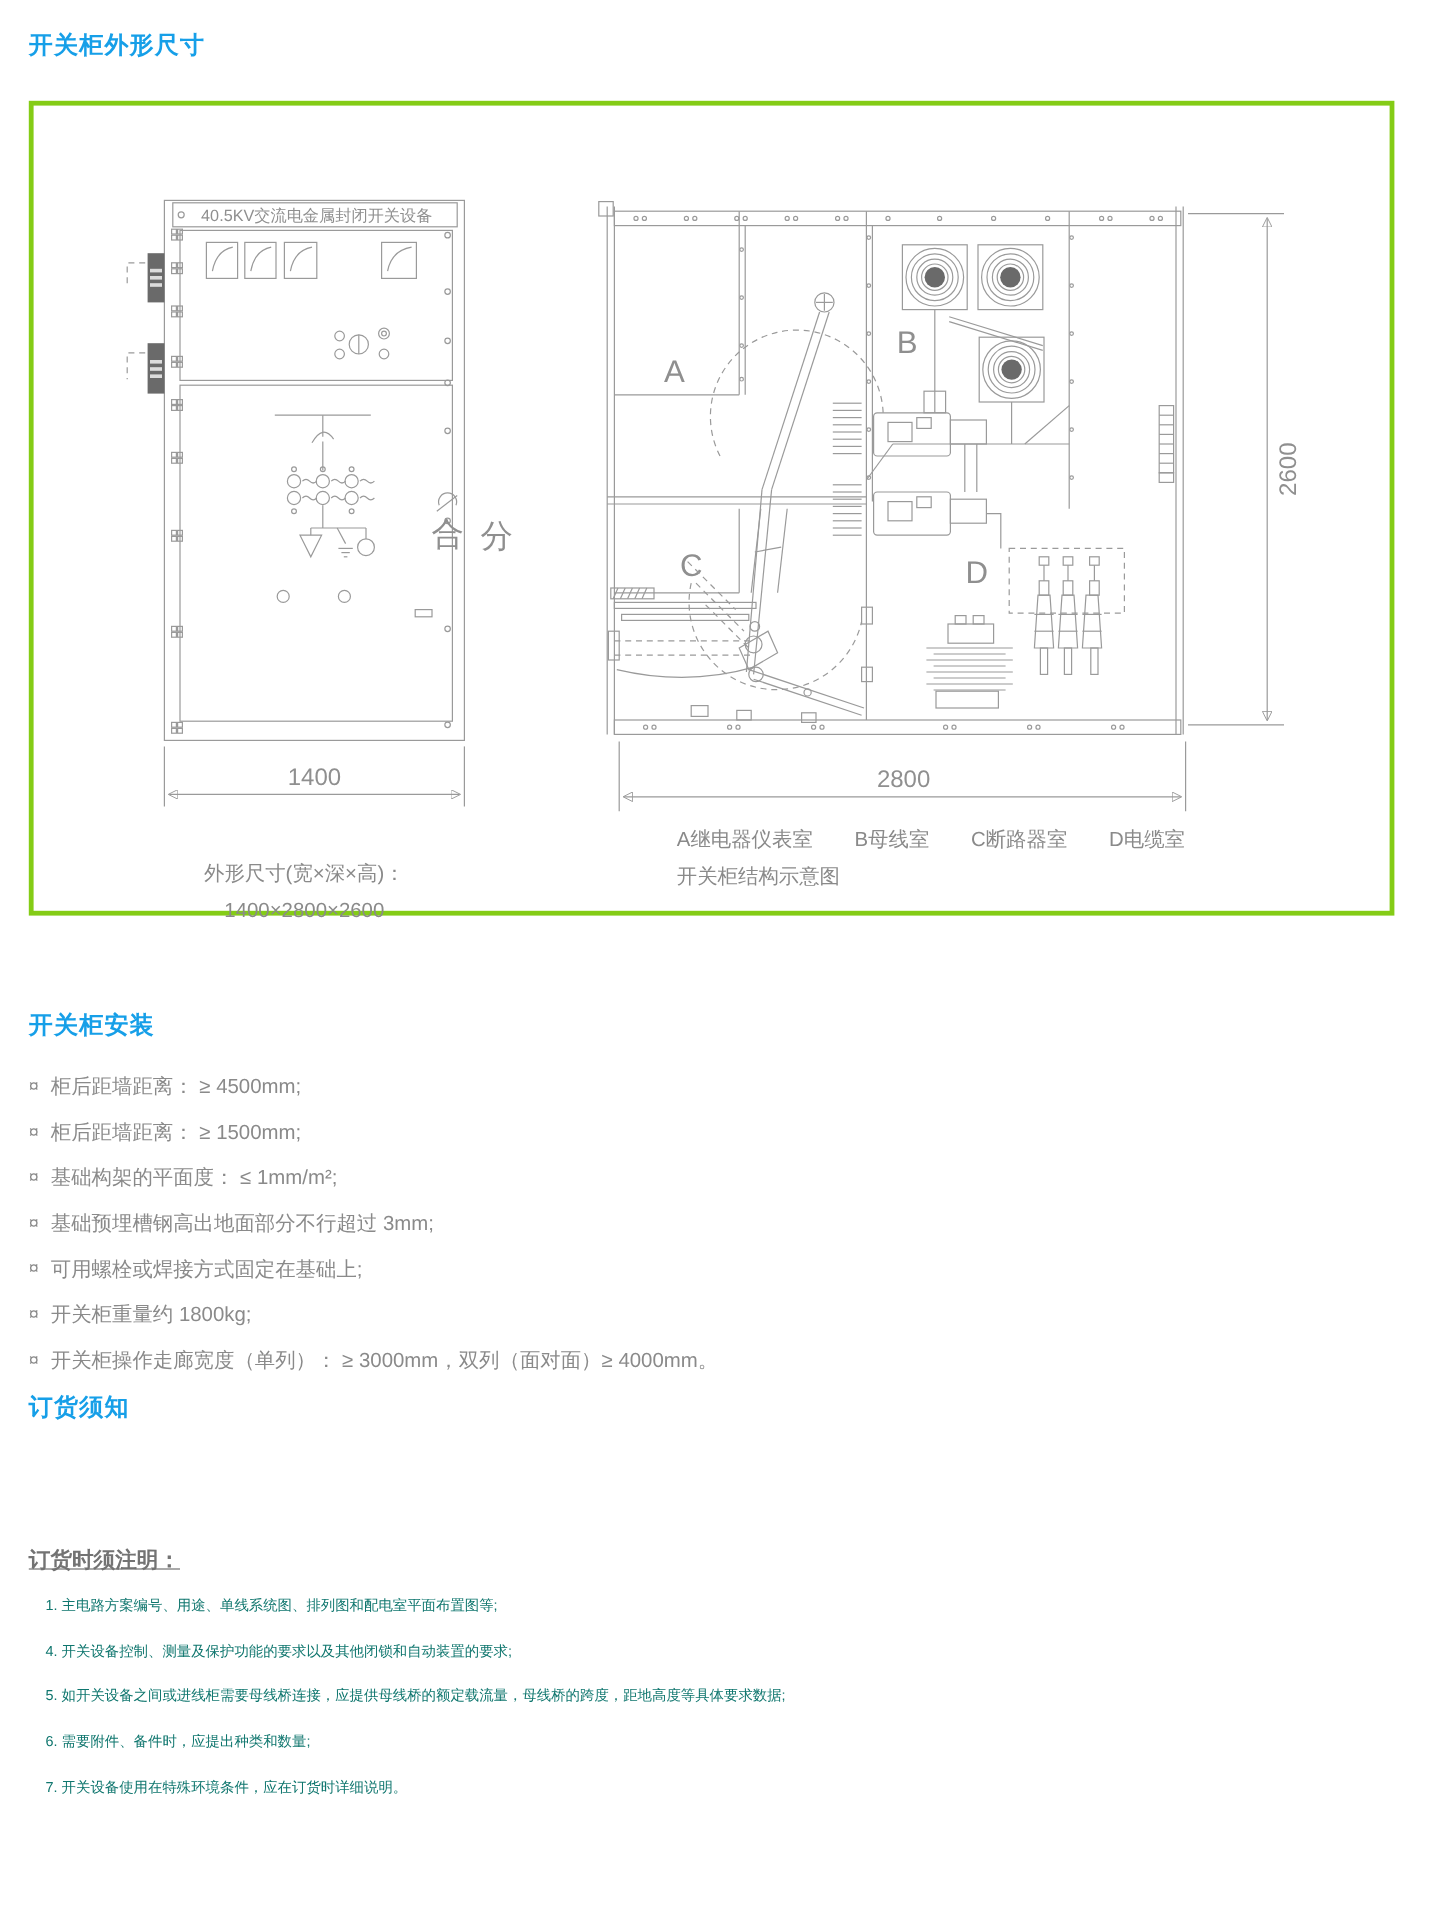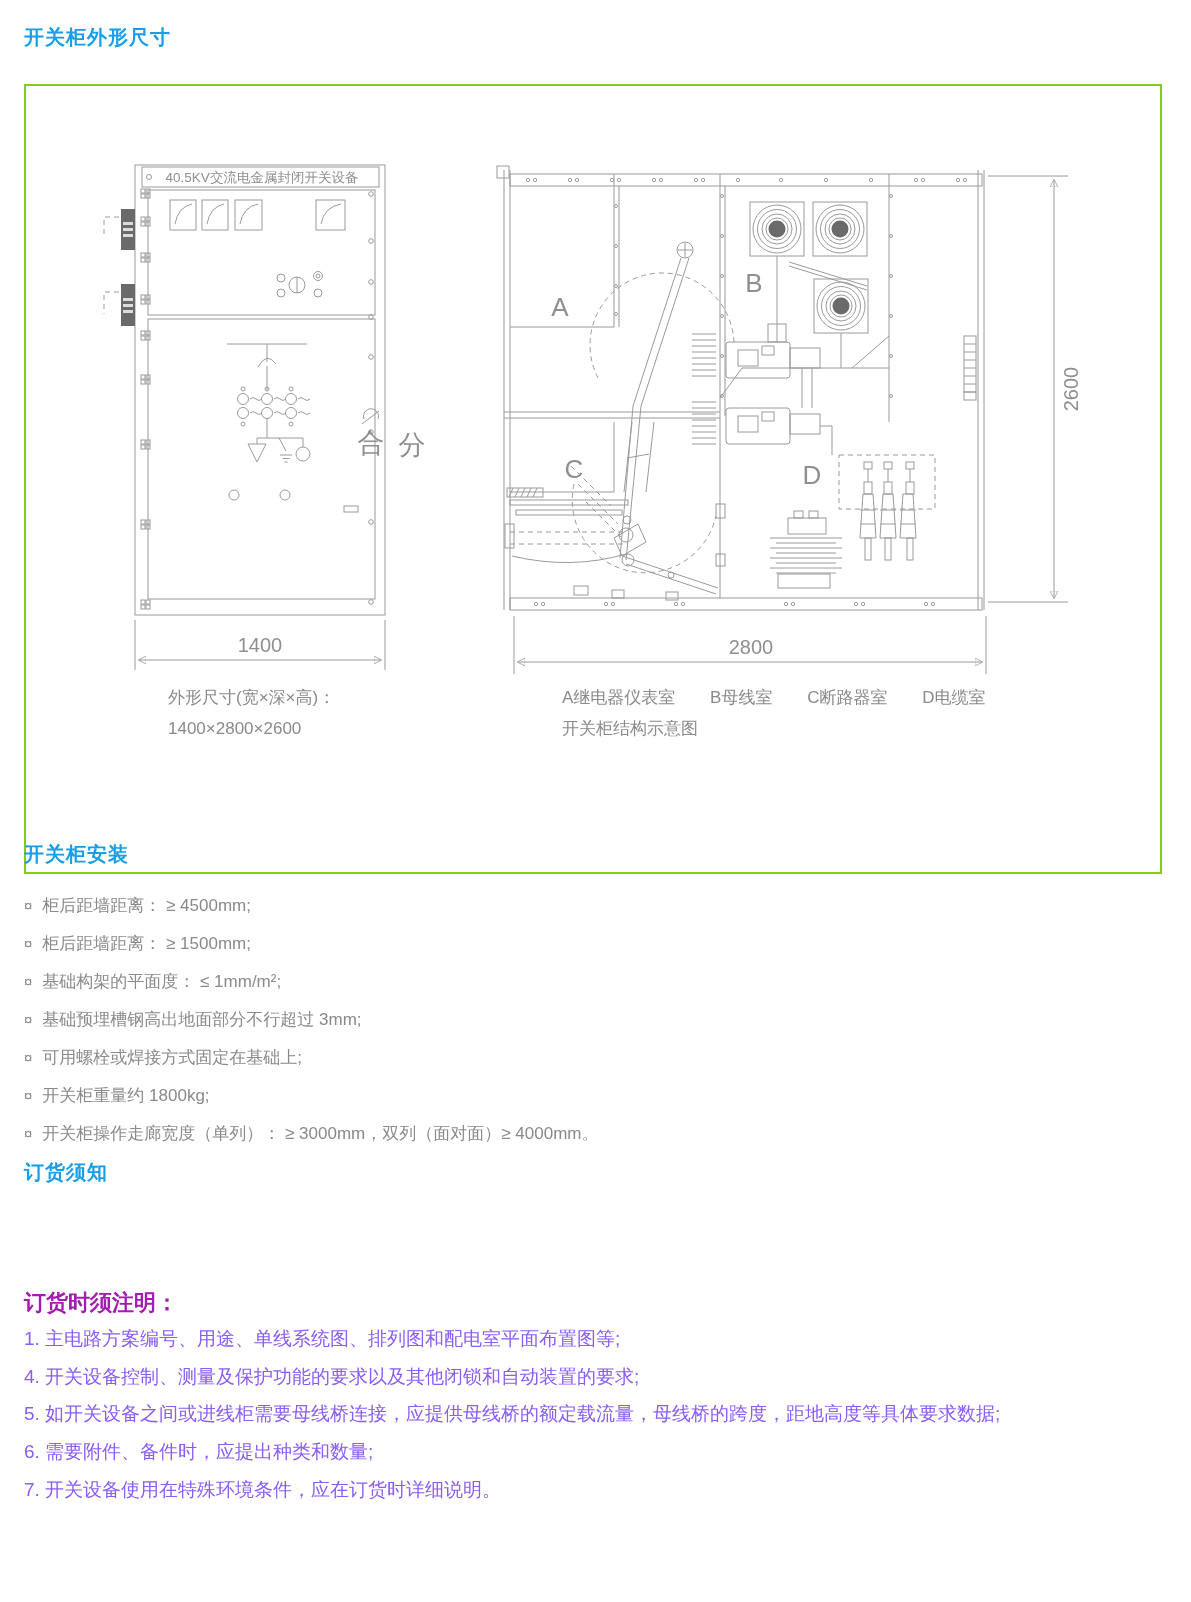--- a/index.html
+++ b/index.html
@@ -1,39 +1,39 @@
 <!DOCTYPE html>
 <html><head>
 <meta charset="utf-8">
 <style>
   html,body{margin:0;padding:0;}
   body{
     width:1191px;height:1602px;position:relative;background:#ffffff;
     font-family:"Liberation Sans","DejaVu Sans",sans-serif;overflow:hidden;
   }
   .h-blue{position:absolute;left:24px;font-size:20px;font-weight:bold;color:#169FE8;letter-spacing:1px;}
-  .diagram-box{position:absolute;left:24px;top:84px;width:1138px;height:790px;border:2px solid #84cc16;box-sizing:border-box;}
+  .diagram-box{position:absolute;left:24px;top:84px;width:1138px;height:679px;border:4px solid #84cc16;box-sizing:border-box;}
   .diagram-box svg{position:absolute;left:0;top:0;}
   svg line,svg path,svg rect,svg circle,svg polygon,svg polyline{stroke:#9a9a9a;fill:none;stroke-width:1;}
   svg text{fill:#8f8f8f;stroke:none;}
   .fill-dark{fill:#6a6a6a;stroke:none;}
   .slot{fill:#dcdcdc;stroke:none;}
   .dash{stroke-dasharray:5 4;}
   .dim{stroke:#8f8f8f;}
   .t13{font-size:13.5px;}
   .t19{font-size:20px;}
   .t24{font-size:26px;}
   .t26{font-size:27px;}
   .cap{position:absolute;font-size:17px;color:#8a8a8a;line-height:31px;white-space:nowrap;}
   .legend-item{display:inline-block;margin-right:30px;}
   .blist{position:absolute;left:24px;top:886px;font-size:17px;color:#8a8a8a;}
   .blist .row{height:38px;display:flex;align-items:center;white-space:nowrap;}
   .blist .bullet{margin-right:10px;font-size:15px;color:#8a8a8a;}
-  .subhead{position:absolute;left:24px;top:1288px;font-size:22px;font-weight:bold;color:#a21caf;}
-  .nlist{position:absolute;left:24px;top:1320px;font-size:19px;color:#8b5cf6;}
+  .subhead{position:absolute;left:24px;top:1288px;font-size:18px;font-weight:bold;color:#737373;text-decoration:underline;}
+  .nlist{position:absolute;left:38px;top:1320px;font-size:12px;color:#0f766e;}
   .nlist .row{line-height:37.7px;white-space:nowrap;}
 </style>
 </head>
 <body>
 
 <div class="h-blue" style="top:24px;">开关柜外形尺寸</div>
 
 <div class="diagram-box">
   <svg width="1134" height="675" viewBox="0 0 1134 675">
     <defs>
@@ -420,21 +420,21 @@
 
       <g class="dim">
         <line x1="962" y1="90" x2="1042" y2="90"></line>
         <line x1="962" y1="516" x2="1042" y2="516"></line>
         <line x1="1028" y1="94" x2="1028" y2="512" marker-start="url(#ar)" marker-end="url(#ar)"></line>
         <text x="1052" y="303" class="t19" text-anchor="middle" transform="rotate(-90 1052 303)">2600</text>
       </g>
     </g>
   </svg>
 
-  <div class="cap" style="left:142px;top:596px;">
+  <div class="cap" style="left:142px;top:624px;text-align:center;">
     <div>外形尺寸(宽×深×高)：</div>
     <div>1400×2800×2600</div>
   </div>
   <div class="cap" style="left:536px;top:596px;">
     <div>
       <span class="legend-item">A继电器仪表室</span>
       <span class="legend-item">B母线室</span>
       <span class="legend-item">C断路器室</span>
       <span class="legend-item">D电缆室</span>
     </div>

